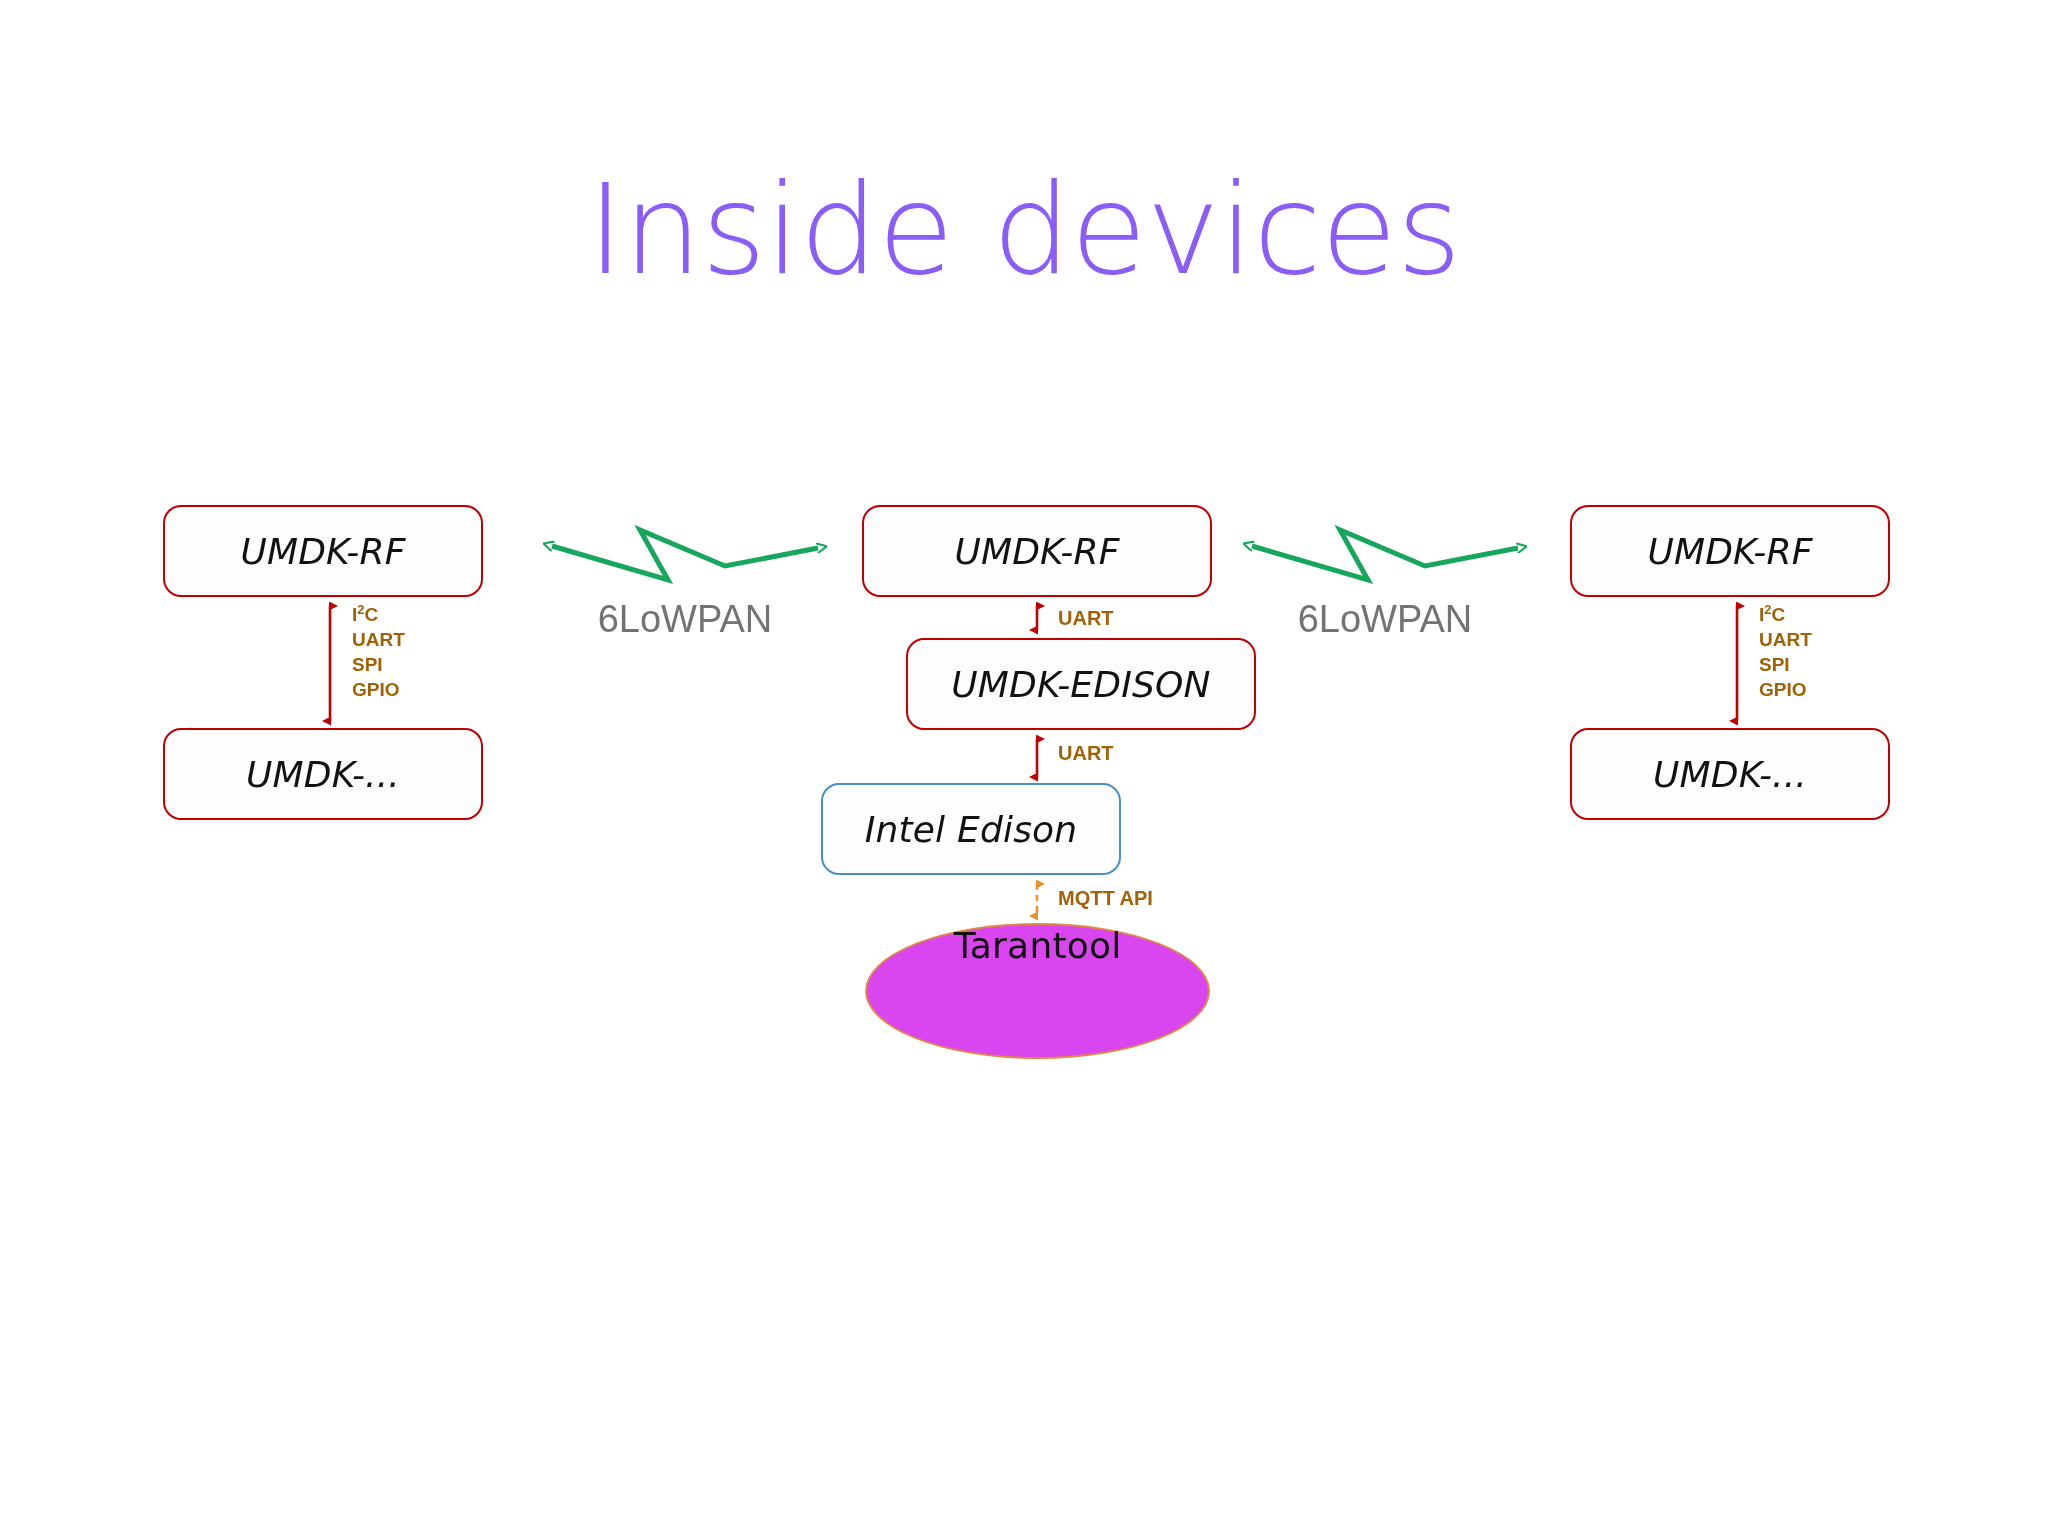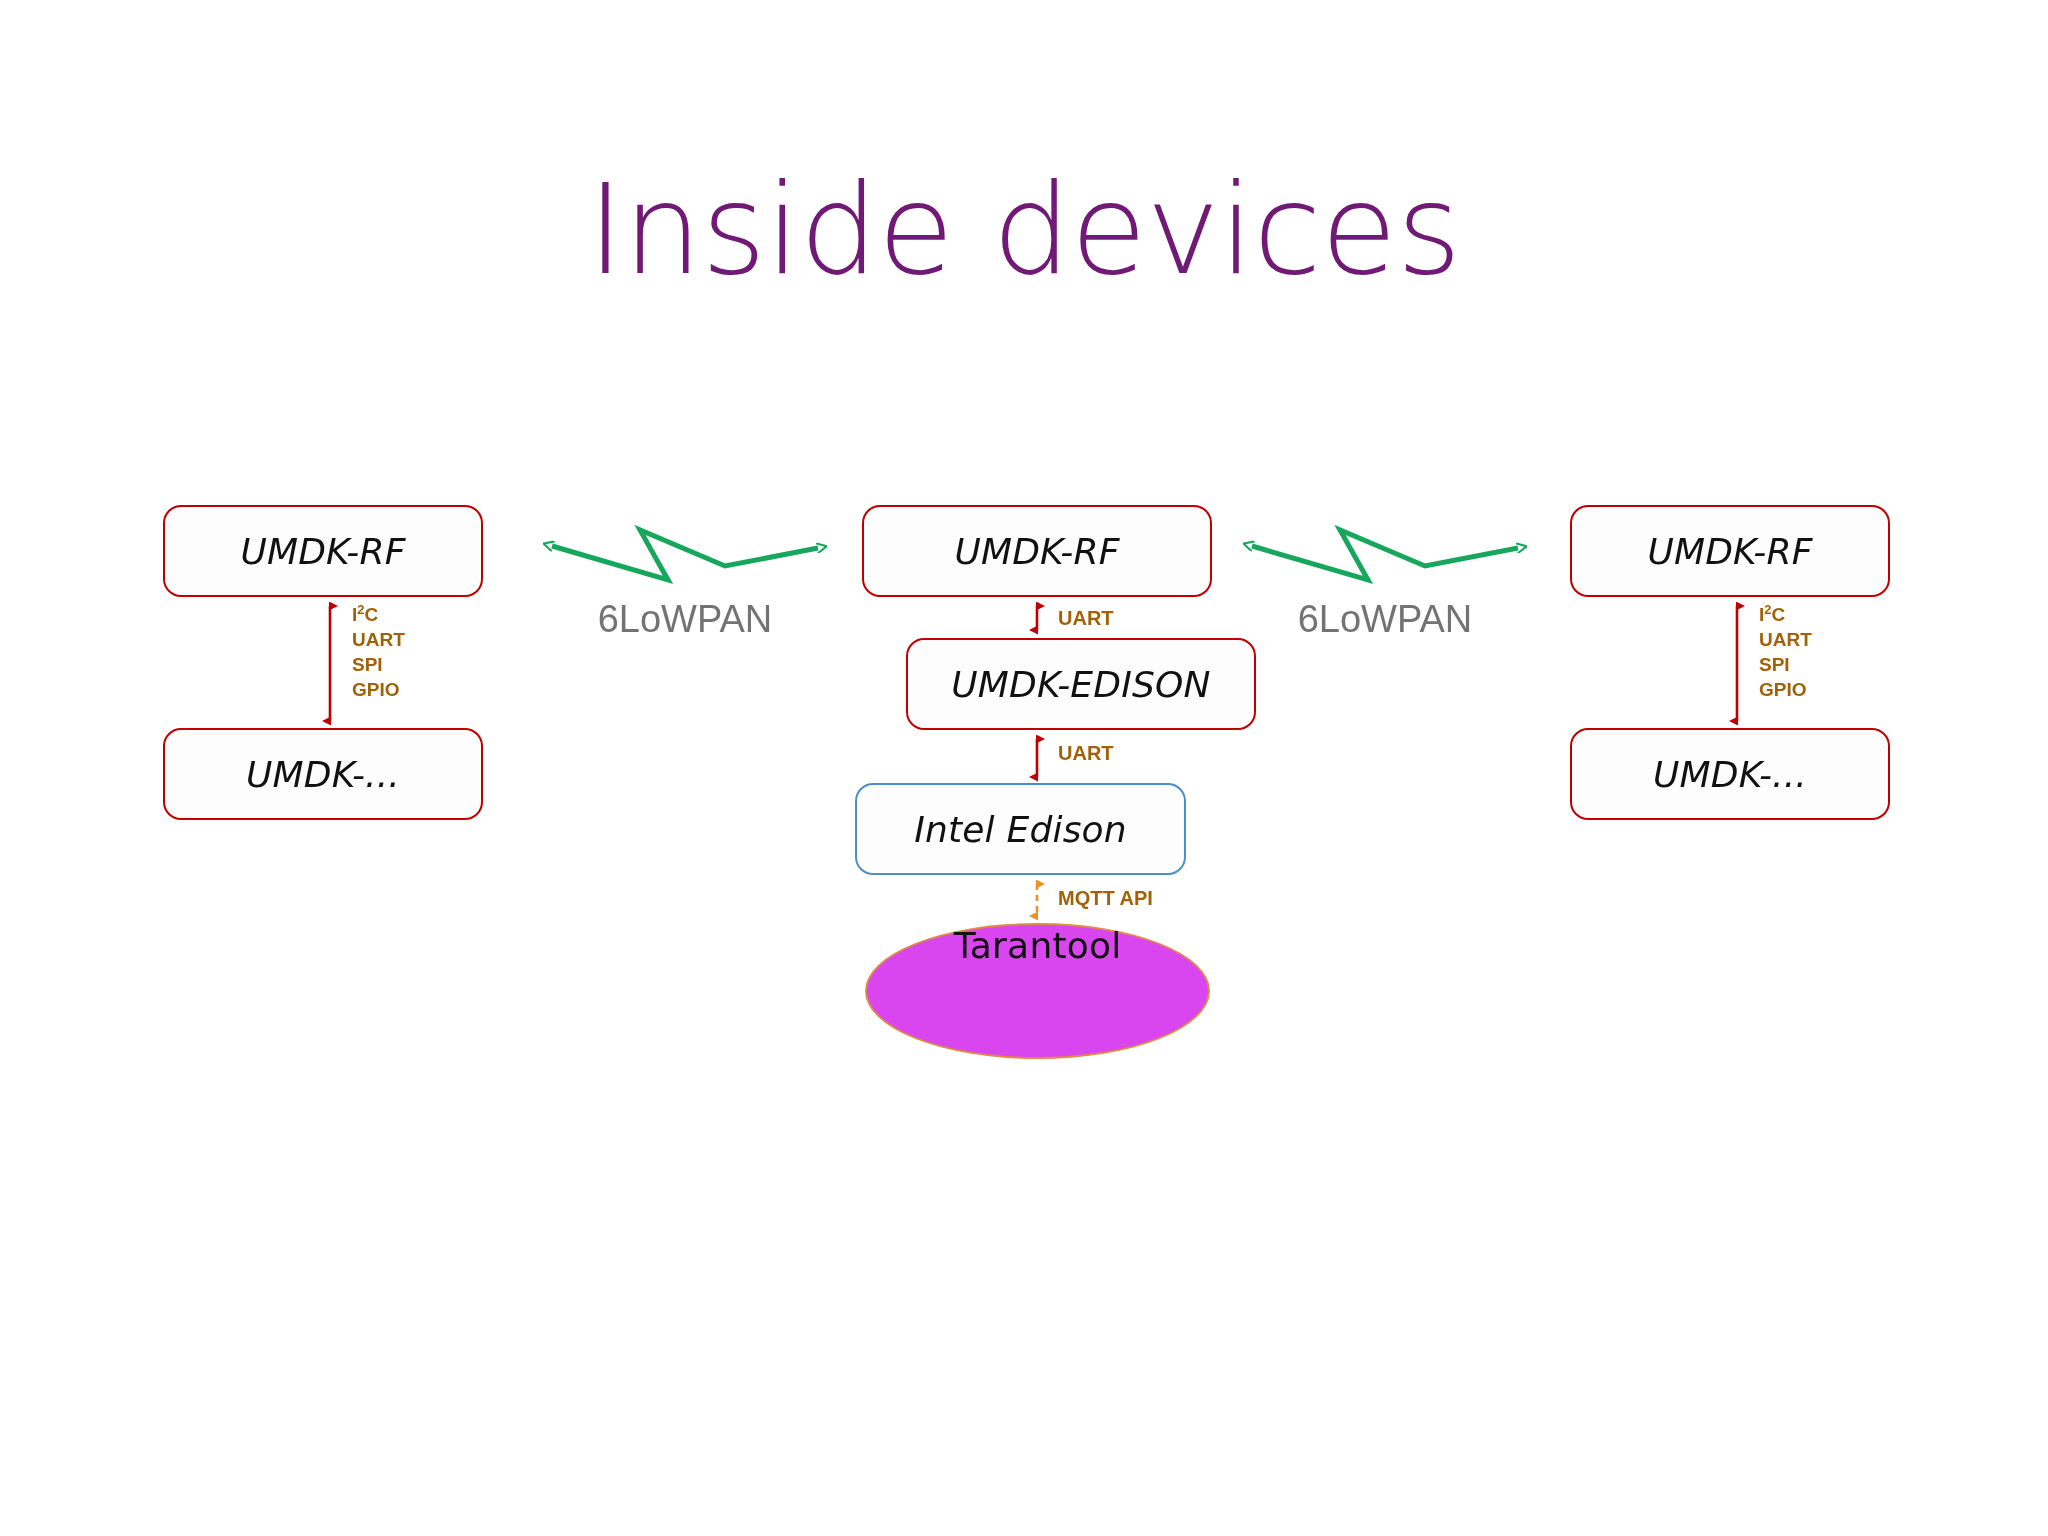--- a/index.html
+++ b/index.html
@@ -19,21 +19,21 @@
   #slide-title {
     position: absolute;
     left: 0;
     top: 168px;
     width: 2048px;
     text-align: center;
     font-family: "DejaVu Sans", sans-serif;
     font-weight: 300;
     font-size: 124px;
     line-height: 1.0;
-    color: #701a75;
+    color: #8b5cf6;
     letter-spacing: -0.5px;
     white-space: nowrap;
   }
 
   
   #diagram {
     position: absolute;
     left: 0;
     top: 0;
     width: 2048px;
@@ -185,21 +185,21 @@
     <span class="node-label">UMDK-EDISON</span>
   </div>
 
   <div class="bus" style="left:1029px; top:730px; width:16px; height:56px;">
     <svg width="16" height="56" viewBox="0 0 16 56">
       <line x1="8" y1="9" x2="8" y2="47" stroke="#C00000" stroke-width="2.6" marker-start="url(#ahU-red)" marker-end="url(#ahD-red)"></line>
     </svg>
   </div>
   <div class="bus-labels single" style="left:1058px; top:740px;">UART</div>
 
-  <div class="node-box blue" style="left:855px; top:783px; width:331px; height:92px;text-align:center;">
+  <div class="node-box blue" style="left:821px; top:783px; width:300px; height:92px;text-align:center;">
     <span class="node-label">Intel Edison</span>
   </div>
 
   <div class="bus" style="left:1029px; top:875px; width:16px; height:50px;">
     <svg width="16" height="50" viewBox="0 0 16 50">
       <defs>
         <marker id="ahU-org" markerWidth="9" markerHeight="9" refX="4.5" refY="8" orient="auto" markerUnits="userSpaceOnUse">
           <path d="M4.5 0 L9 9 L0 9 Z" fill="#E8922F"></path>
         </marker>
         <marker id="ahD-org" markerWidth="9" markerHeight="9" refX="4.5" refY="1" orient="auto" markerUnits="userSpaceOnUse">

